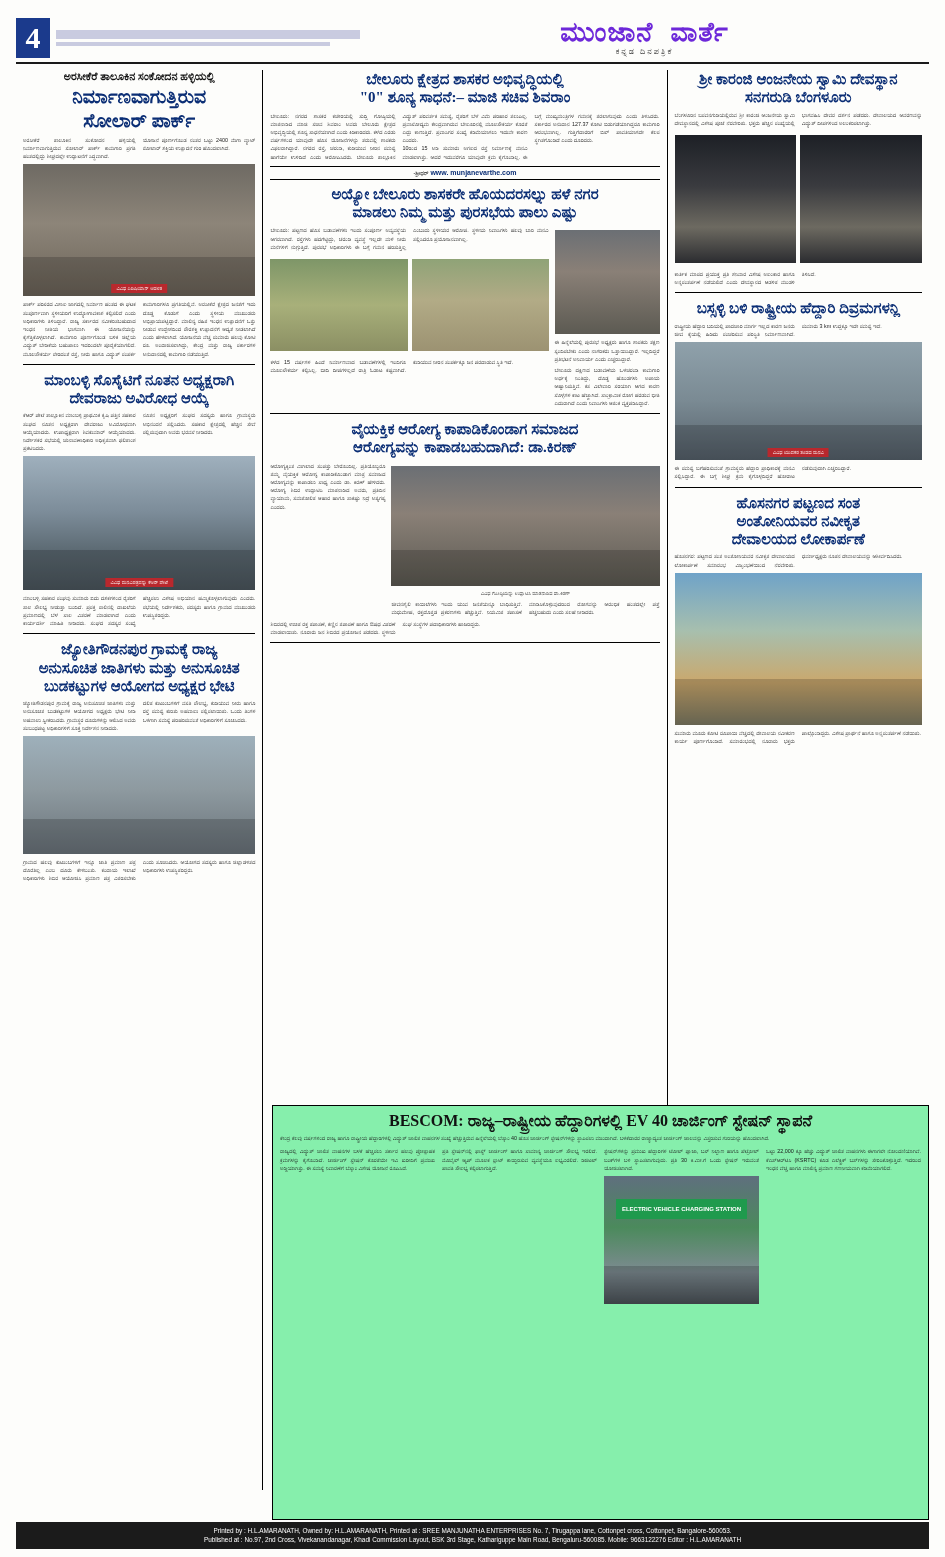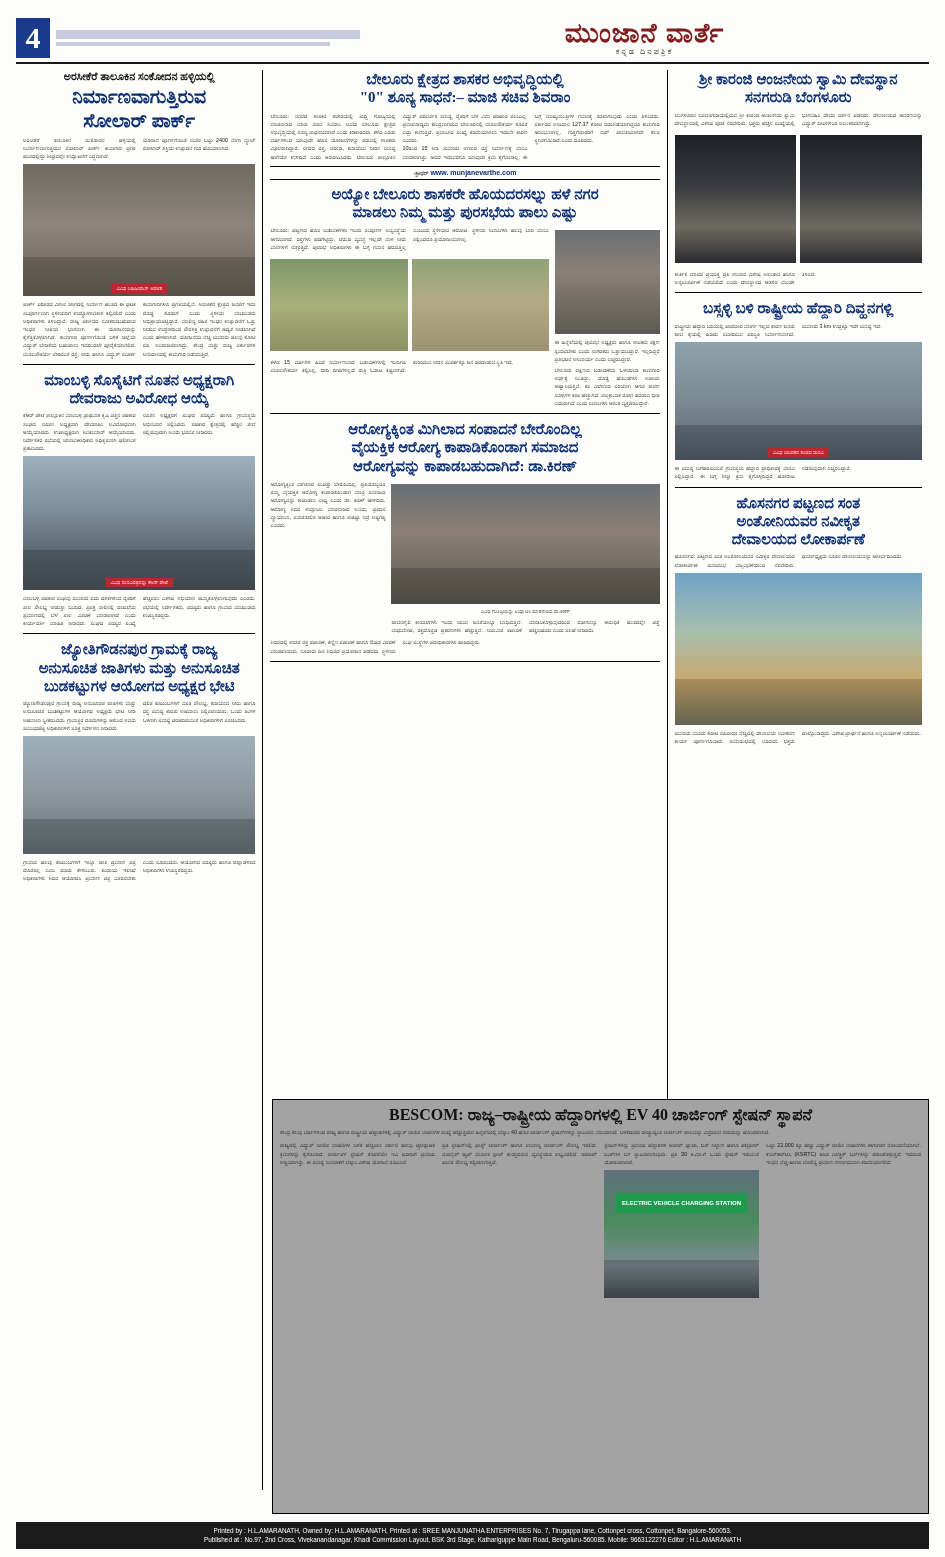--- a/index.html
+++ b/index.html
@@ -32,22 +32,22 @@
     color: #fff;
     font-size: 30px; font-weight: bold;
     display:flex; align-items:center; justify-content:center;
     font-family: "Liberation Serif", serif;
   }
   .rule-left { flex: 0 0 310px; height: 40px; display:flex; flex-direction:column; justify-content:center; padding-left:6px;}
   .rule-left .bar { height: 9px; background:#c9cbe0; margin-bottom:3px;}
   .rule-left .bar2 { height:4px; background:#c9cbe0; width:90%;}
   .nameplate { flex: 1; text-align:center; }
   .nameplate .kn-title {
-    font-family:Liberation Sans, sans-serif;
-    font-size: 27px; font-weight:bold; color:#7f1d1d; letter-spacing:1px;
+    font-family:Liberation Mono, monospace;
+    font-size: 27px; font-weight:bold; color:#6d28d9; letter-spacing:1px;
   }
   .nameplate .kn-sub { font-size: 8px; color:#333; letter-spacing:2px; margin-top:-2px;}
   .mast-right { flex: 0 0 250px; text-align:right; font-size:8px; line-height:1.55; padding-top:4px;}
   .mast-right .ln1 { color:#222; }
   .mast-right .ln2 { font-weight:bold; color:#111; font-size:8.5px;}
   .mast-right .ln3 { font-weight:bold; color:#111; font-size:8px;}
   .mast-right .bar { height: 9px; background:#c9cbe0; margin:2px 0 3px auto; width:100%;}
 
   
   .content {
@@ -111,23 +111,23 @@
   .ph-field { background:linear-gradient(180deg,#7e9668 0%,#a8b07a 50%,#8b8f63 100%); }
   .ph-road { background:linear-gradient(180deg,#8fa377 0%,#b2ab86 45%,#9c9272 100%); }
   .ph-church { background:linear-gradient(180deg,#6fa3c8 0%,#a7bfae 38%,#caa86d 72%,#7d7a63 100%); }
   .ph-stage { background:linear-gradient(180deg,#6b6f74 0%,#8a8077 40%,#5c5a52 100%); }
   .ph-group { background:linear-gradient(180deg,#8fa1ab 0%,#7a8a93 50%,#55606a 100%); }
   .ph-ev { background:linear-gradient(180deg,#5f6f7e 0%,#4b8a5c 40%,#7d8b91 75%,#4a5157 100%); }
   .ph-street { background:linear-gradient(180deg,#9eb0bb 0%,#8e9aa0 45%,#6a737a 100%); }
 
   .bescom-box {
     border:1px solid #000;
-    background:#a3a3a3;
+    background:#86efac;
     padding:5px 7px;
-    margin-top:6px;
+    margin-top:12px;
   }
   .bescom-title {
     font-family:"Liberation Serif", serif;
     font-weight:bold; font-size:16px; text-align:center; color:#111;
     line-height:1.2;
   }
   .bescom-intro { font-size:5.4px; line-height:1.5; text-align:justify; margin-top:4px; color:#1a1a1a;}
 
   .footer {
     position:absolute; left:16px; right:16px; bottom:8px;
@@ -241,21 +241,20 @@
             <div class="photo ph-stage" style="height:104px"></div>
             <div class="kn" style="margin-top:3px">ಈ ಹಿನ್ನೆಲೆಯಲ್ಲಿ ಪುರಸಭೆ ಅಧ್ಯಕ್ಷರು ಹಾಗೂ ಶಾಸಕರು ತಕ್ಷಣ ಸ್ಪಂದಿಸಬೇಕು ಎಂದು ನಾಗರಿಕರು ಒತ್ತಾಯಿಸಿದ್ದಾರೆ. ಇಲ್ಲದಿದ್ದರೆ ಪ್ರತಿಭಟನೆ ಅನಿವಾರ್ಯ ಎಂದು ಎಚ್ಚರಿಸಿದ್ದಾರೆ.</div>
             <div class="kn" style="margin-top:3px">ಬೇಲೂರು ದಕ್ಷಿಣದ ಬಡಾವಣೆಯ ಒಳಚರಂಡಿ ಕಾಮಗಾರಿ ಅರ್ಧಕ್ಕೆ ನಿಂತಿದ್ದು, ದೊಡ್ಡ ಹೊಂಡಗಳು ಅಪಾಯ ಆಹ್ವಾನಿಸುತ್ತಿವೆ. ಕಸ ವಿಲೇವಾರಿ ಸರಿಯಾಗಿ ಆಗದ ಕಾರಣ ಸೊಳ್ಳೆಗಳ ಕಾಟ ಹೆಚ್ಚಾಗಿದೆ. ಸಾಂಕ್ರಾಮಿಕ ರೋಗ ಹರಡುವ ಭೀತಿ ಎದುರಾಗಿದೆ ಎಂದು ನಿವಾಸಿಗಳು ಆತಂಕ ವ್ಯಕ್ತಪಡಿಸಿದ್ದಾರೆ.</div>
           </div>
         </div>
       </div>
 
       <div class="sep"></div>
 
       <div>
-        <div class="hl med">ಆರೋಗ್ಯಕ್ಕಿಂತ ಮಿಗಿಲಾದ ಸಂಪಾದನೆ ಬೇರೊಂದಿಲ್ಲ</div>
         <div class="hl med">ವೈಯಕ್ತಿಕ ಆರೋಗ್ಯ ಕಾಪಾಡಿಕೊಂಡಾಗ ಸಮಾಜದ</div>
         <div class="hl med">ಆರೋಗ್ಯವನ್ನು ಕಾಪಾಡಬಹುದಾಗಿದೆ: ಡಾ.ಕಿರಣ್</div>
         <div style="display:flex; gap:6px; margin-top:5px;">
           <div style="flex:0 0 115px;">
             <div class="kn">ಆರೋಗ್ಯಕ್ಕಿಂತ ಮಿಗಿಲಾದ ಸಂಪತ್ತು ಬೇರೊಂದಿಲ್ಲ. ಪ್ರತಿಯೊಬ್ಬರೂ ತಮ್ಮ ವೈಯಕ್ತಿಕ ಆರೋಗ್ಯ ಕಾಪಾಡಿಕೊಂಡಾಗ ಮಾತ್ರ ಸಮಾಜದ ಆರೋಗ್ಯವನ್ನು ಕಾಪಾಡಲು ಸಾಧ್ಯ ಎಂದು ಡಾ. ಕಿರಣ್ ಹೇಳಿದರು. ಆರೋಗ್ಯ ಶಿಬಿರ ಉದ್ಘಾಟಿಸಿ ಮಾತನಾಡಿದ ಅವರು, ಪ್ರತಿದಿನ ವ್ಯಾಯಾಮ, ಸಮತೋಲಿತ ಆಹಾರ ಹಾಗೂ ಸಾಕಷ್ಟು ನಿದ್ರೆ ಅತ್ಯಗತ್ಯ ಎಂದರು.</div>
           </div>
           <div style="flex:1;">
             <div class="photo ph-stage" style="height:120px">
               <div class="photo-inner-sub"></div>
             </div>
@@ -279,21 +278,21 @@
         <div style="display:flex; gap:4px; margin-top:4px;">
           <div class="photo ph-temple-night" style="height:128px; flex:1;"></div>
           <div class="photo ph-temple-night" style="height:128px; flex:1;"></div>
         </div>
         <div class="cols2 kn" style="margin-top:3px">ಕಾರ್ತಿಕ ಮಾಸದ ಪ್ರಯುಕ್ತ ಪ್ರತಿ ಶನಿವಾರ ವಿಶೇಷ ಅಲಂಕಾರ ಹಾಗೂ ಅನ್ನಸಂತರ್ಪಣೆ ನಡೆಯಲಿದೆ ಎಂದು ದೇವಸ್ಥಾನದ ಆಡಳಿತ ಮಂಡಳಿ ತಿಳಿಸಿದೆ.</div>
       </div>
 
       <div class="sep"></div>
 
       <div>
-        <div class="hl med">ಬಸ್ಸಳ್ಳಿ ಬಳಿ ರಾಷ್ಟ್ರೀಯ ಹೆದ್ದಾರಿ ದಿವ್ಹನಗಳ್ಲಿ</div>
+        <div class="hl med">ಬಸ್ಸಳ್ಳಿ ಬಳಿ ರಾಷ್ಟ್ರೀಯ ಹೆದ್ದಾರಿ ದಿವ್ರಮಗಳನ್ಲಿ</div>
         <div class="cols2 kn" style="margin-top:4px">ರಾಷ್ಟ್ರೀಯ ಹೆದ್ದಾರಿ ಬದಿಯಲ್ಲಿ ಪಾದಚಾರಿ ಮಾರ್ಗ ಇಲ್ಲದ ಕಾರಣ ಜನರು ಜೀವ ಕೈಯಲ್ಲಿ ಹಿಡಿದು ಸಂಚರಿಸುವ ಪರಿಸ್ಥಿತಿ ನಿರ್ಮಾಣವಾಗಿದೆ. ಸುಮಾರು 3 km ಉದ್ದಕ್ಕೂ ಇದೇ ಸಮಸ್ಯೆ ಇದೆ.</div>
         <div class="photo ph-group" style="height:118px">
           <div class="photo-inner-sub"></div>
           <div class="cap">ವಿವಿಧ ಯುವಕರ ತಂಡದ ಮನವಿ</div>
         </div>
         <div class="cols2 kn" style="margin-top:3px">ಈ ಸಮಸ್ಯೆ ಬಗೆಹರಿಸುವಂತೆ ಗ್ರಾಮಸ್ಥರು ಹೆದ್ದಾರಿ ಪ್ರಾಧಿಕಾರಕ್ಕೆ ಮನವಿ ಸಲ್ಲಿಸಿದ್ದಾರೆ. ಈ ಬಗ್ಗೆ ಶೀಘ್ರ ಕ್ರಮ ಕೈಗೊಳ್ಳದಿದ್ದರೆ ಹೋರಾಟ ನಡೆಸುವುದಾಗಿ ಎಚ್ಚರಿಸಿದ್ದಾರೆ.</div>
       </div>
 
       <div class="sep"></div>
 

